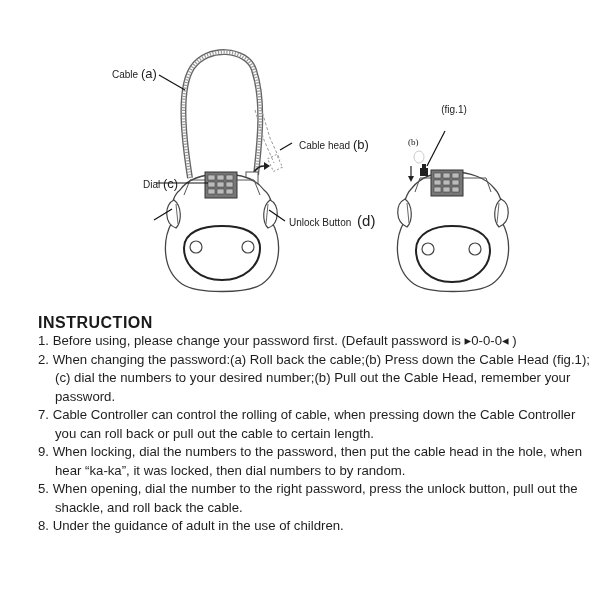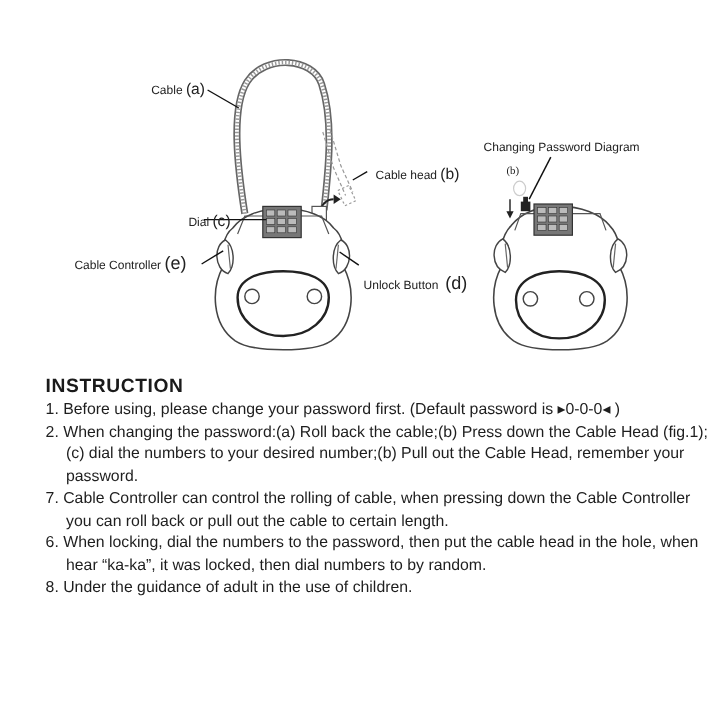--- a/index.html
+++ b/index.html
@@ -1,17 +1,17 @@
 <!DOCTYPE html>
 <html><head>
   <meta charset="utf-8">
   <style>
     html, body { margin: 0; padding: 0; background: #ffffff; }
     body { width: 600px; height: 600px; position: relative; overflow: hidden; font-family: "Liberation Sans", sans-serif; color: #1a1a1a; }
-    .diagram { position: absolute; left: 16px; top: 0; width: 504px; height: 310px; }
+    .diagram { position: absolute; left: 2px; top: 0; width: 504px; height: 310px; }
     .diagram svg { position: absolute; left: 0; top: 0; }
     .lbl { position: absolute; font-family: "Liberation Sans", sans-serif; font-size: 10px; color: #222; white-space: nowrap; }
     .lbl .paren { font-size: 13px; }
     .title { position: absolute; left: 38px; top: 314px; font-size: 16px; font-weight: bold; letter-spacing: 0.5px; color: #1a1a1a; font-family: "Liberation Sans", sans-serif; }
     .steps { position: absolute; left: 38px; top: 332px; width: 560px; margin: 0; padding: 0; list-style: none; }
     .step { font-size: 13.2px; line-height: 18.5px; color: #1e1e1e; font-family: "Liberation Sans", sans-serif; padding-left: 17px; text-indent: -17px; }
     .fig-caption { position: absolute; text-align: center; font-size: 10px; color: #222; }
   </style>
 </head>
 <body>
@@ -116,34 +116,31 @@
     <span class="paren">(a)</span>
   </div>
   <div class="lbl" style="left:297px; top:137px;">
     <span>Cable head</span>
     <span class="paren">(b)</span>
   </div>
   <div class="lbl" style="left:113px; top:176px;padding-left:28px;">
     <span>Dial</span>
     <span class="paren">(c)</span>
   </div>
-  <div class="lbl" style="left:46px; top:211px;">
-    <span>Cable Controller</span>
-    <span class="paren" style="font-size:15px;">(e)</span>
-  </div>
-  <div class="lbl" style="left:287px; top:212px;margin-top:16px;">
+  <div class="lbl" style="left:287px; top:212px;">
     <span>Unlock Button</span>
     <span class="paren" style="font-size:15px; margin-left:3px;">(d)</span>
   </div>
 
-  <div class="fig-caption" style="left:362px; top:118px; width:180px;">Changing Password Diagram</div>
+  <div class="fig-caption" style="left:372px; top:104px; width:160px;">(fig.1)</div>
   <div class="lbl" style="left:406px; top:137px; font-family:'Liberation Serif', serif; font-size:9px;">(b)</div>
 </div>
 
 <div class="title">INSTRUCTION</div>
 
 <ul class="steps">
   <li class="step">1. Before using, please change your password first. (Default password is ▸0-0-0◂ )</li>
   <li class="step">2. When changing the password:(a) Roll back the cable;(b) Press down the Cable Head (fig.1); (c) dial the numbers to your desired number;(b) Pull out the Cable Head, remember your password.</li>
   <li class="step">7. Cable Controller can control the rolling of cable, when pressing down the Cable Controller you can roll back or pull out the cable to certain length.</li>
-  <li class="step">6. When locking, dial the numbers to the password, then put the cable head in the hole, when hear “ka-ka”, it was locked, then dial numbers to by random.</li>
+  <li class="step">9. When locking, dial the numbers to the password, then put the cable head in the hole, when hear “ka-ka”, it was locked, then dial numbers to by random.</li>
+  <li class="step">5. When opening, dial the number to the right password, press the unlock button, pull out the shackle, and roll back the cable.</li>
   <li class="step">8. Under the guidance of adult in the use of children.</li>
 </ul>
 
 </body></html>

